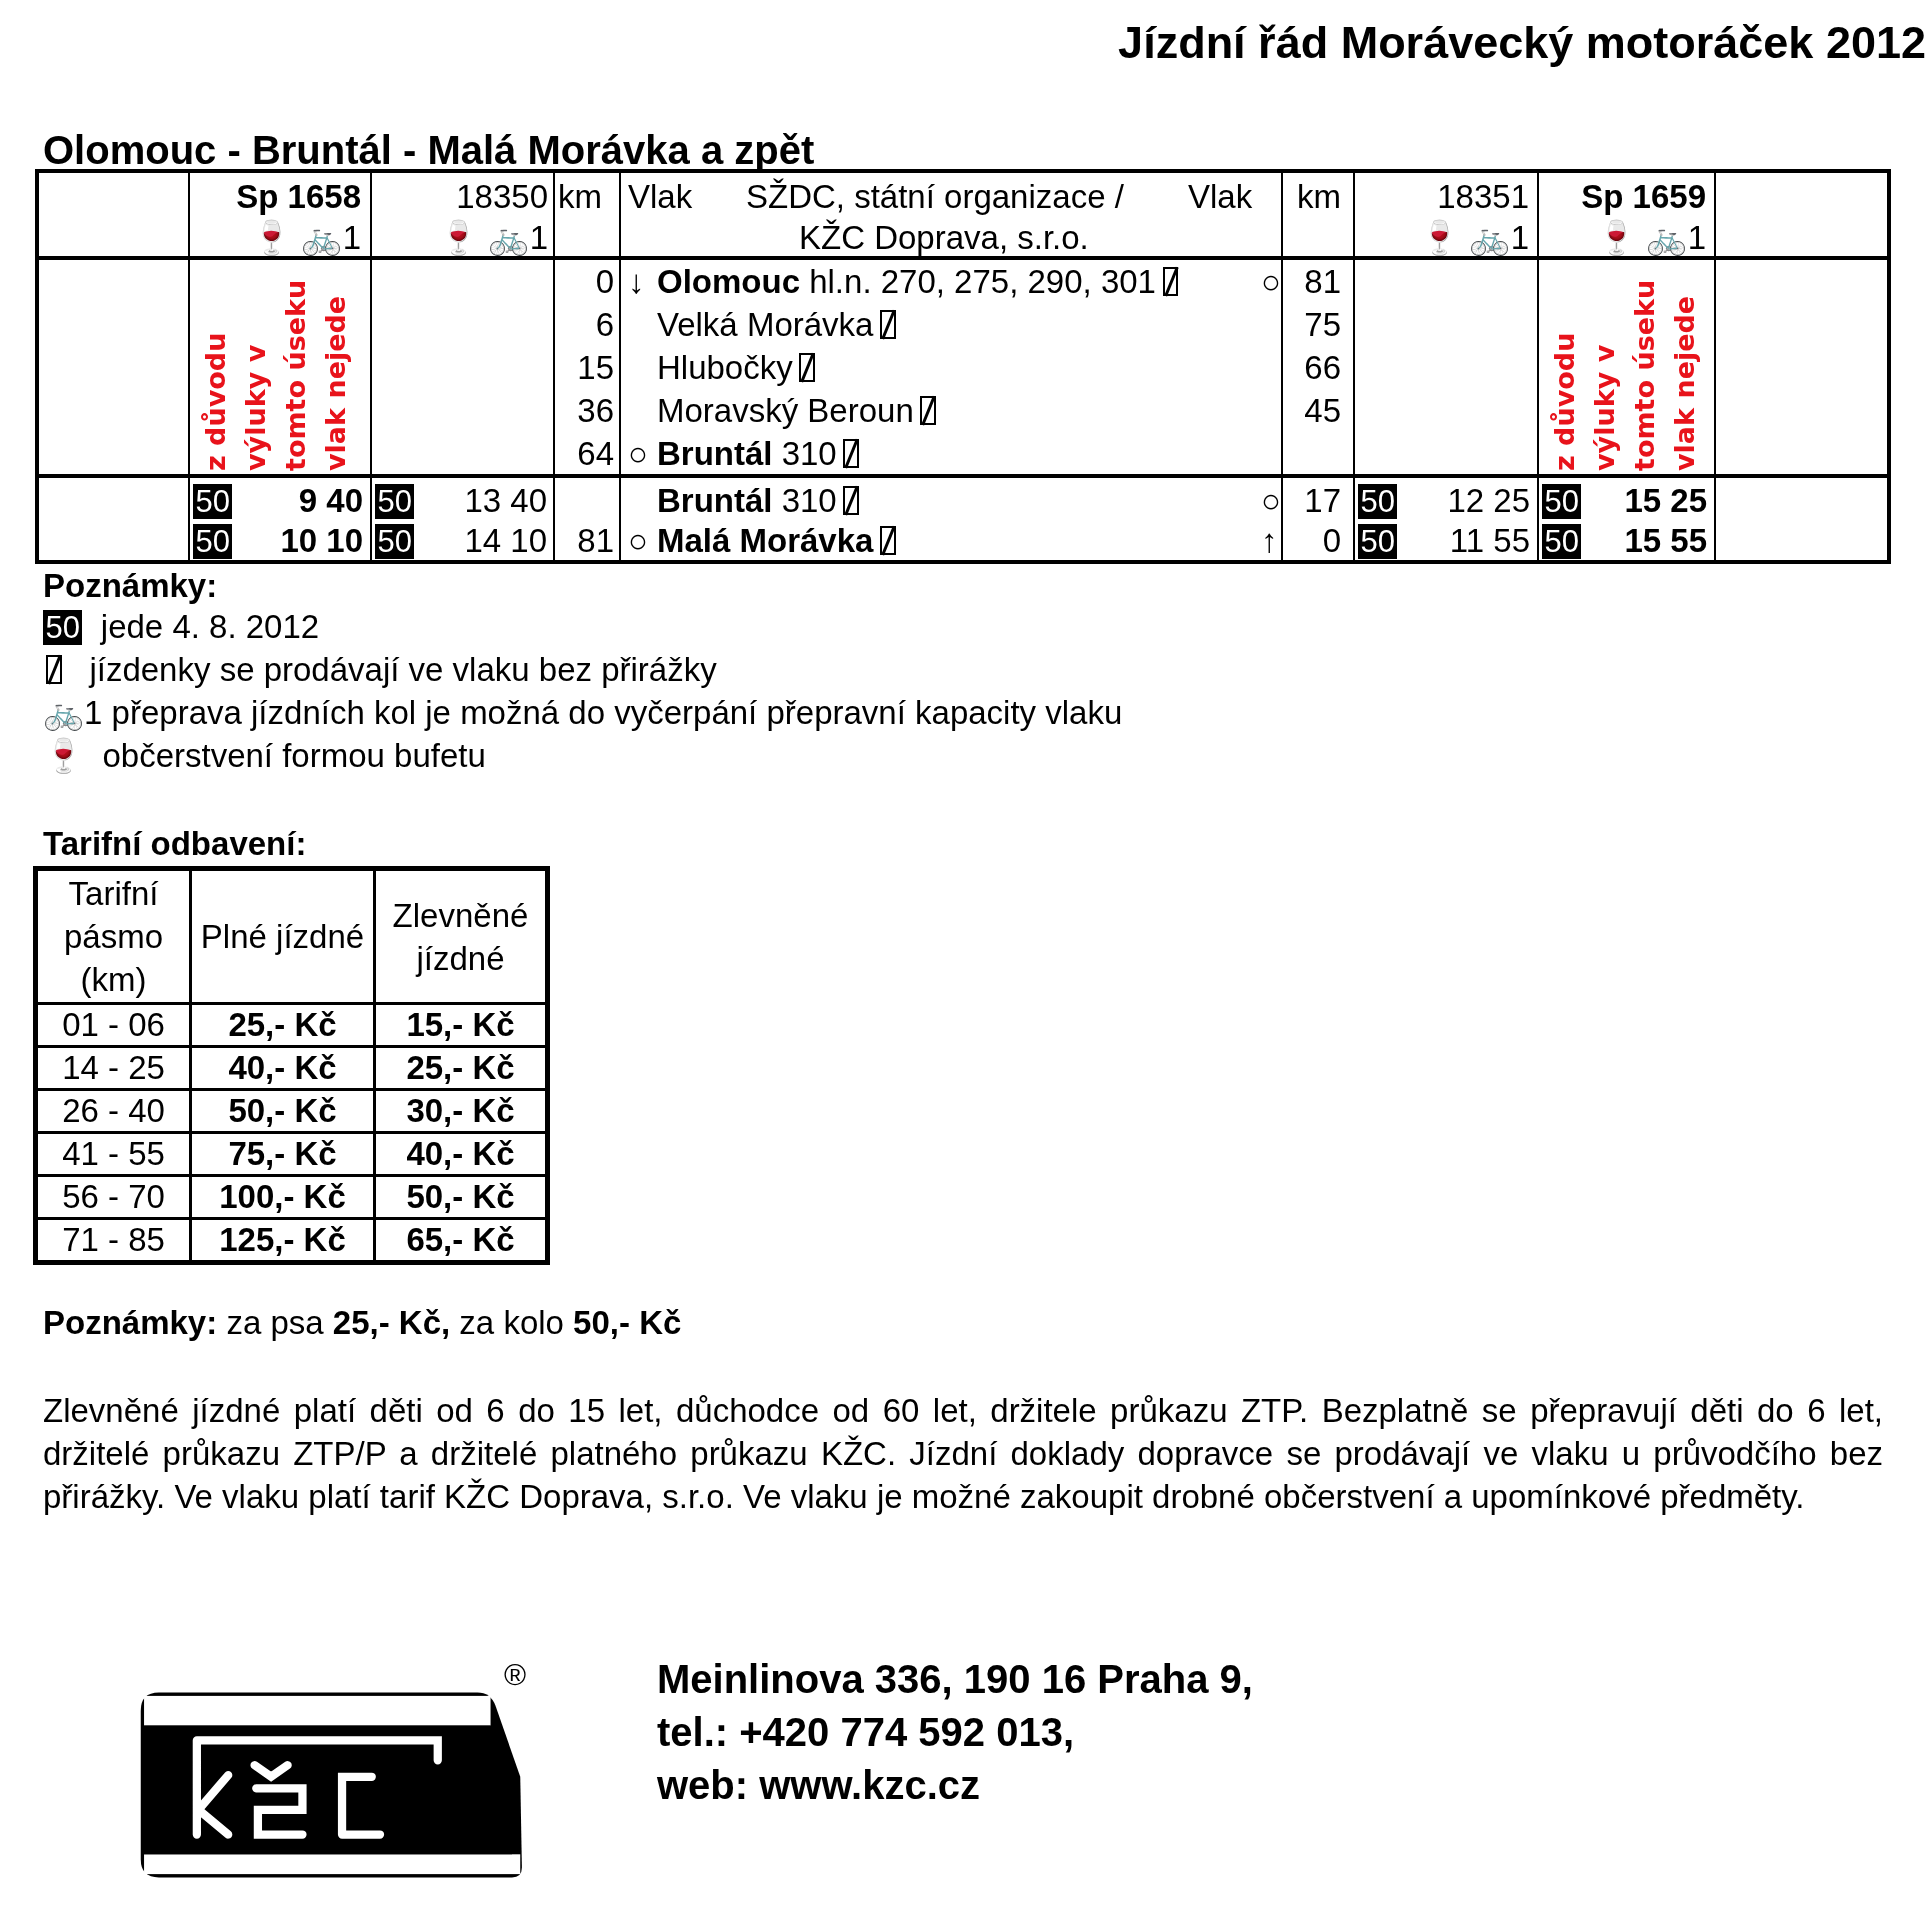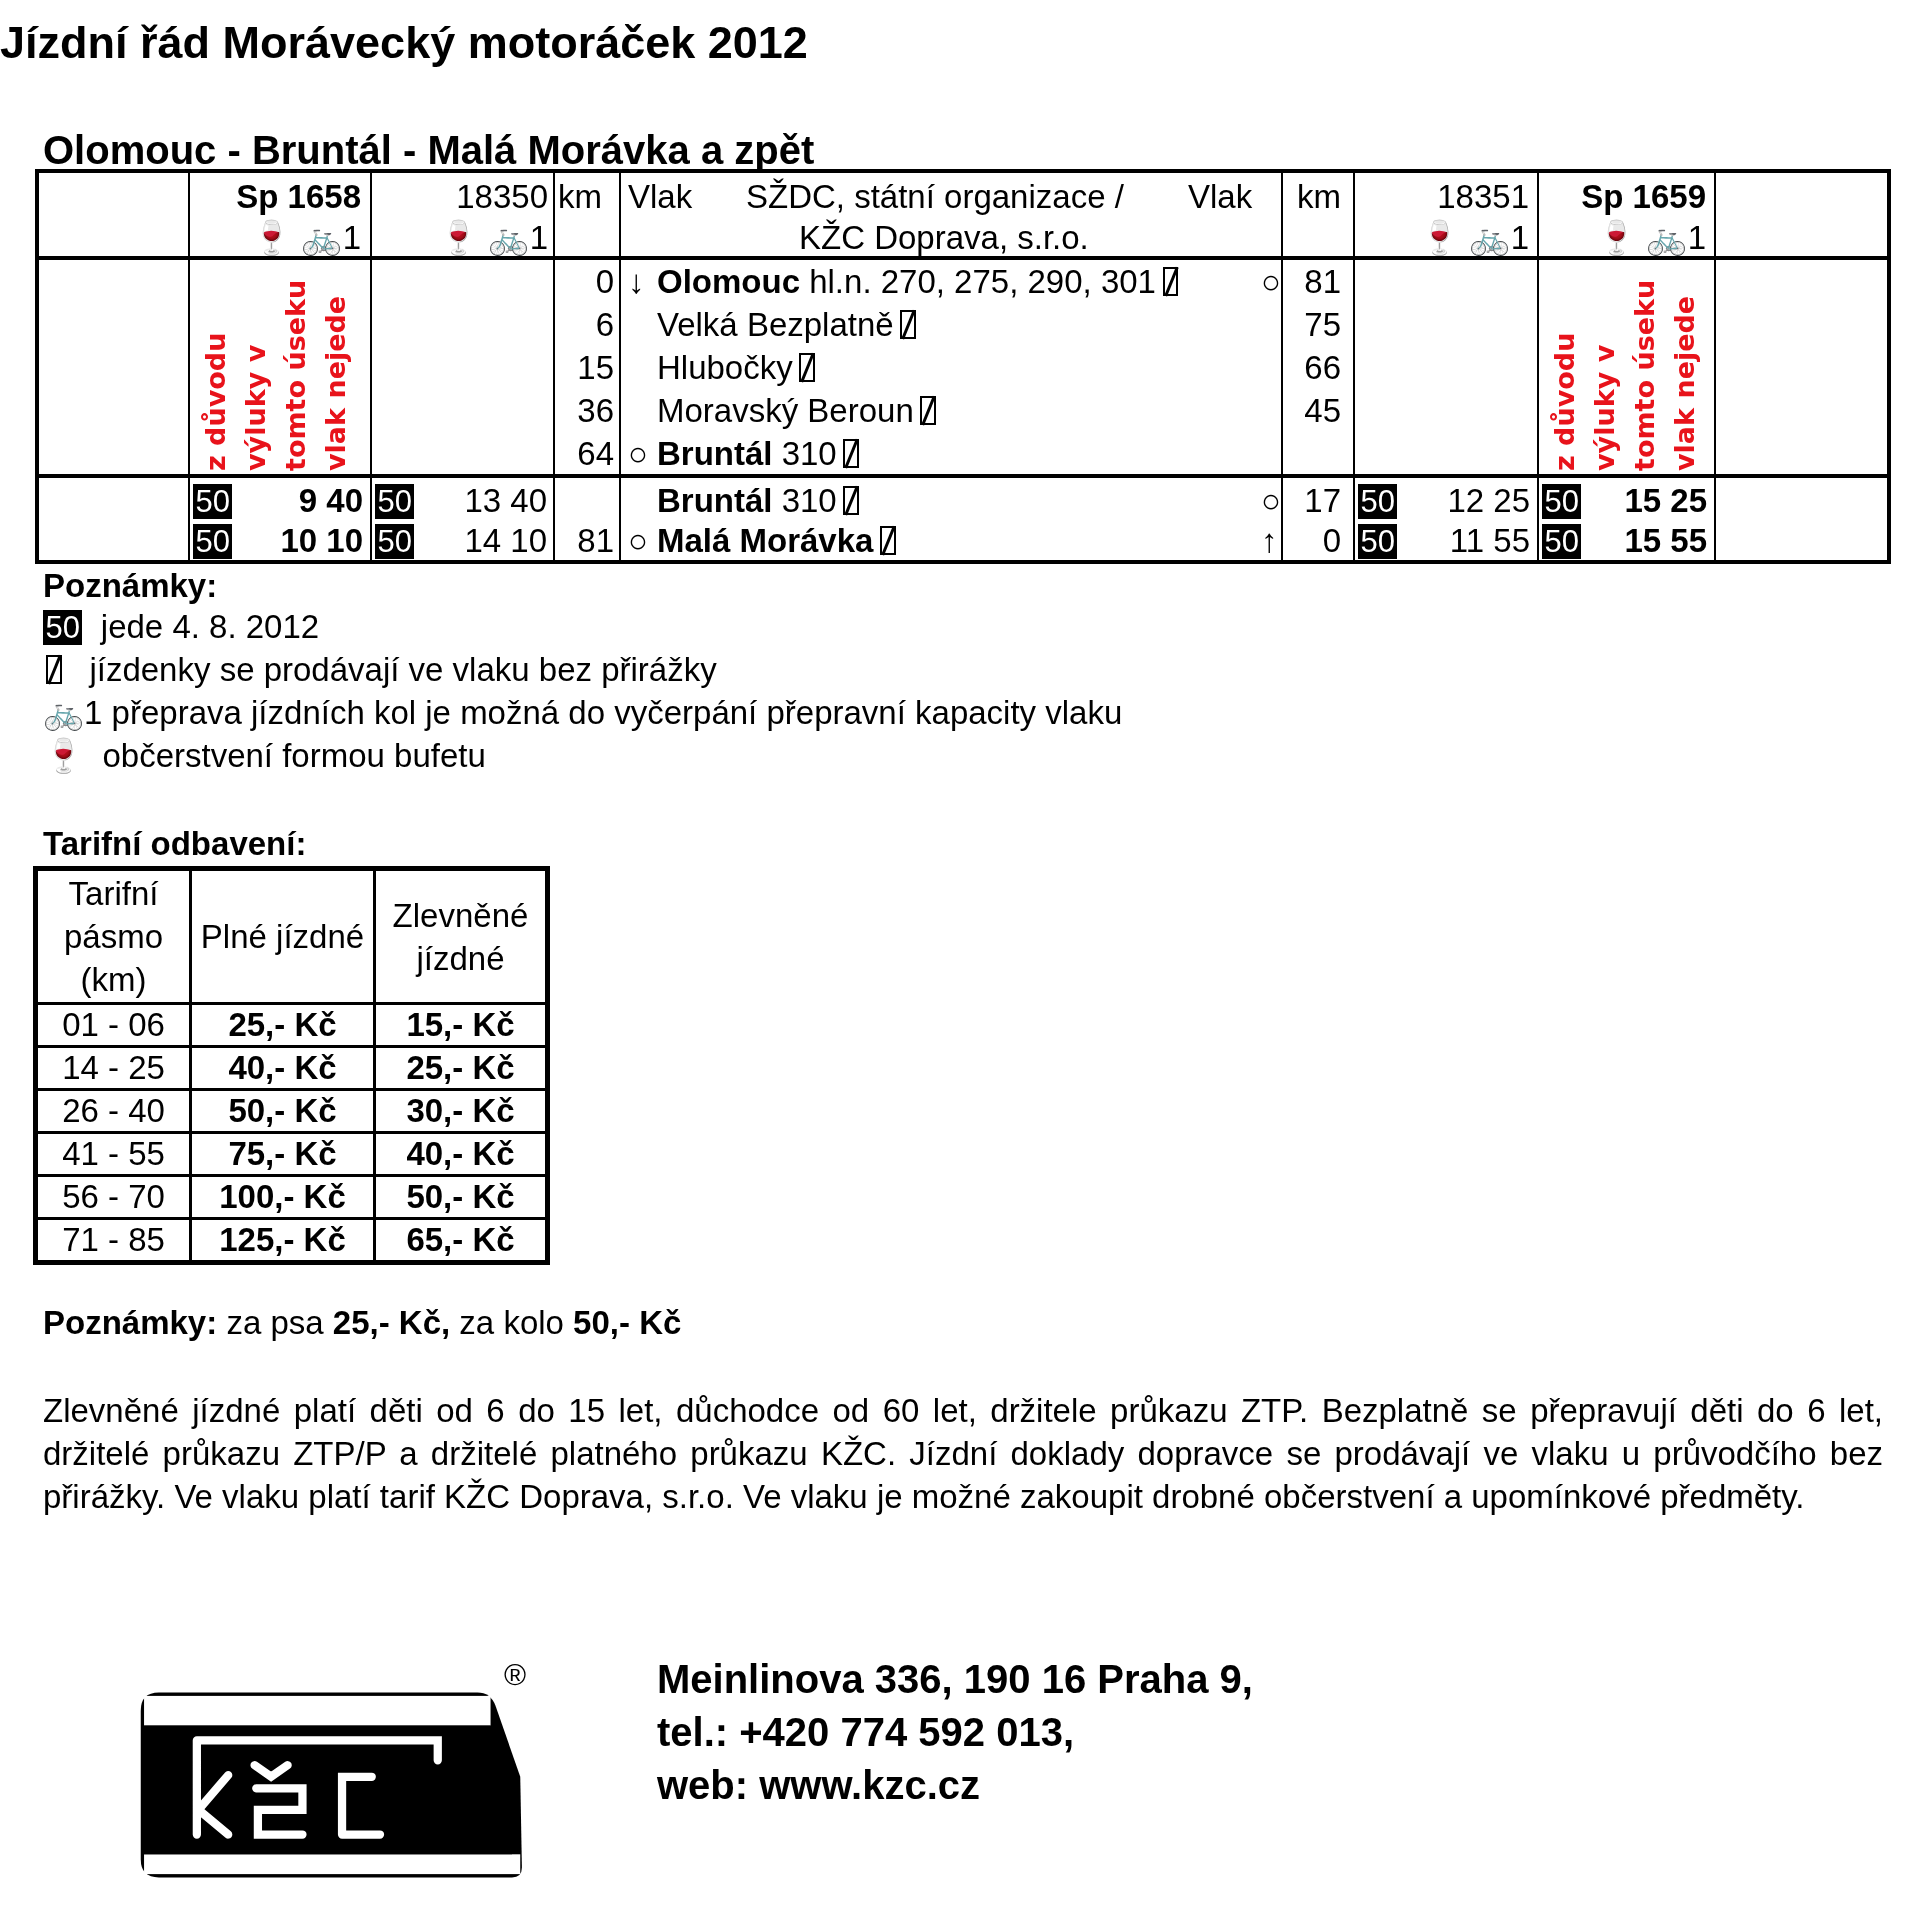--- a/index.html
+++ b/index.html
@@ -1,19 +1,19 @@
 <!DOCTYPE html>
 <html style="font-size:13.2px"><head>
 <meta charset="utf-8">
 <style>
   html, body { margin:0; padding:0; background:#fff; }
   body { width:1926px; height:1910px; position:relative; overflow:hidden;
          font-family:"Liberation Sans", sans-serif; color:#000; }
   .abs { position:absolute; }
-  .title { left:0; width:1926px; top:16.5px; text-align:left; font-weight:bold; font-size:45px; }
+  .title { left:0; width:1926px; top:16.5px; text-align:right; font-weight:bold; font-size:45px; }
   .route { left:43px; top:116px; font-weight:bold; font-size:40px;margin-top:12px; }
 
   
   .tt { left:35px; top:169px; width:1856px; height:395px; border:4.1px solid #000; box-sizing:border-box; }
   .vl { position:absolute; top:0; bottom:0; border-left:2.5px solid #000; }
   .hl { position:absolute; left:0; right:0; border-top:4.1px solid #000; }
   .cell { position:absolute; font-size:33px; line-height:43px; white-space:nowrap; }
   .r { text-align:right; }
   .b { font-weight:bold; }
   .badge { display:inline-block; background:#000; color:#fff; font-size:31px; line-height:35px; padding:0 2.5px; font-weight:normal; }
@@ -76,21 +76,21 @@
     <span>z důvodu</span><br><span>výluky v</span><br><span>tomto úseku</span><br><span>vlak nejede</span>
   </div>
 
   <div class="cell r" style="left:519px;width:56px;top:87px">0</div>
   <div class="cell b" style="left:589px;top:87px">↓</div>
   <div class="cell" style="left:618px;top:87px"><b>Olomouc</b><span> hl.n. 270, 275, 290, 301</span><span class="ticket"></span></div>
   <div class="cell" style="left:1222px;top:87px">○</div>
   <div class="cell r" style="left:1246px;width:56px;top:87px">81</div>
 
   <div class="cell r" style="left:519px;width:56px;top:130px">6</div>
-  <div class="cell" style="left:618px;top:130px"><span>Velká Bezplatně</span><span class="ticket"></span></div>
+  <div class="cell" style="left:618px;top:130px"><span>Velká Morávka</span><span class="ticket"></span></div>
   <div class="cell r" style="left:1246px;width:56px;top:130px">75</div>
 
   <div class="cell r" style="left:519px;width:56px;top:173px">15</div>
   <div class="cell" style="left:618px;top:173px"><span>Hlubočky</span><span class="ticket"></span></div>
   <div class="cell r" style="left:1246px;width:56px;top:173px">66</div>
 
   <div class="cell r" style="left:519px;width:56px;top:216px">36</div>
   <div class="cell" style="left:618px;top:216px"><span>Moravský Beroun</span><span class="ticket"></span></div>
   <div class="cell r" style="left:1246px;width:56px;top:216px">45</div>
 

